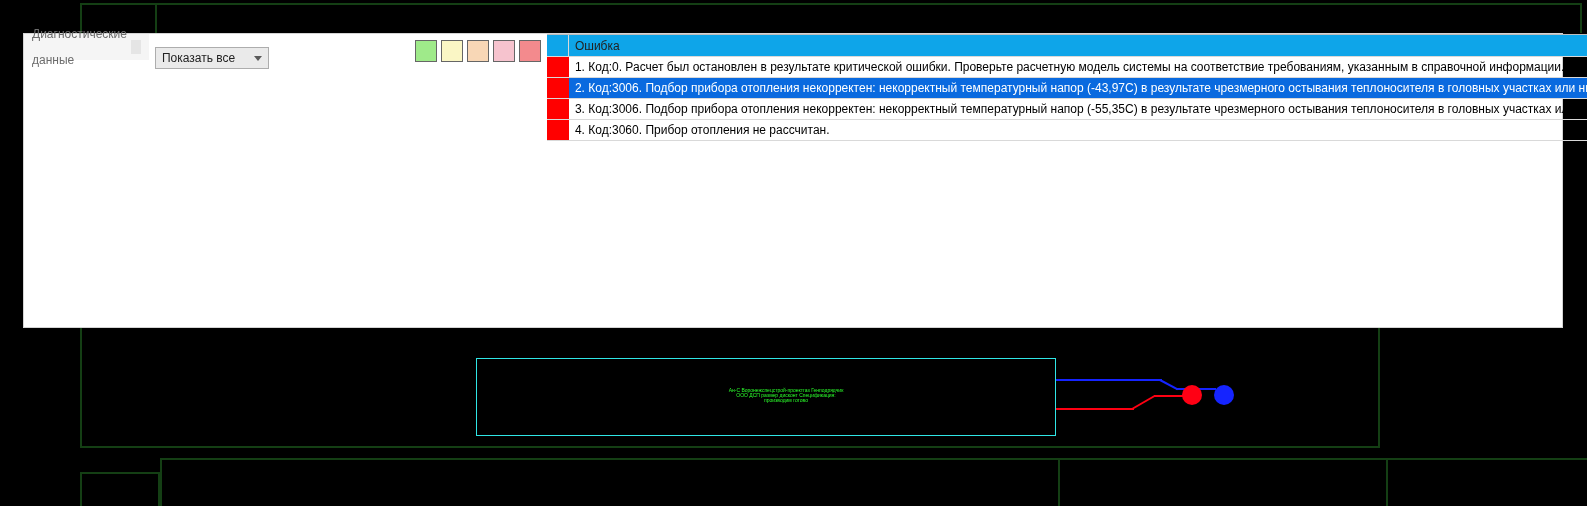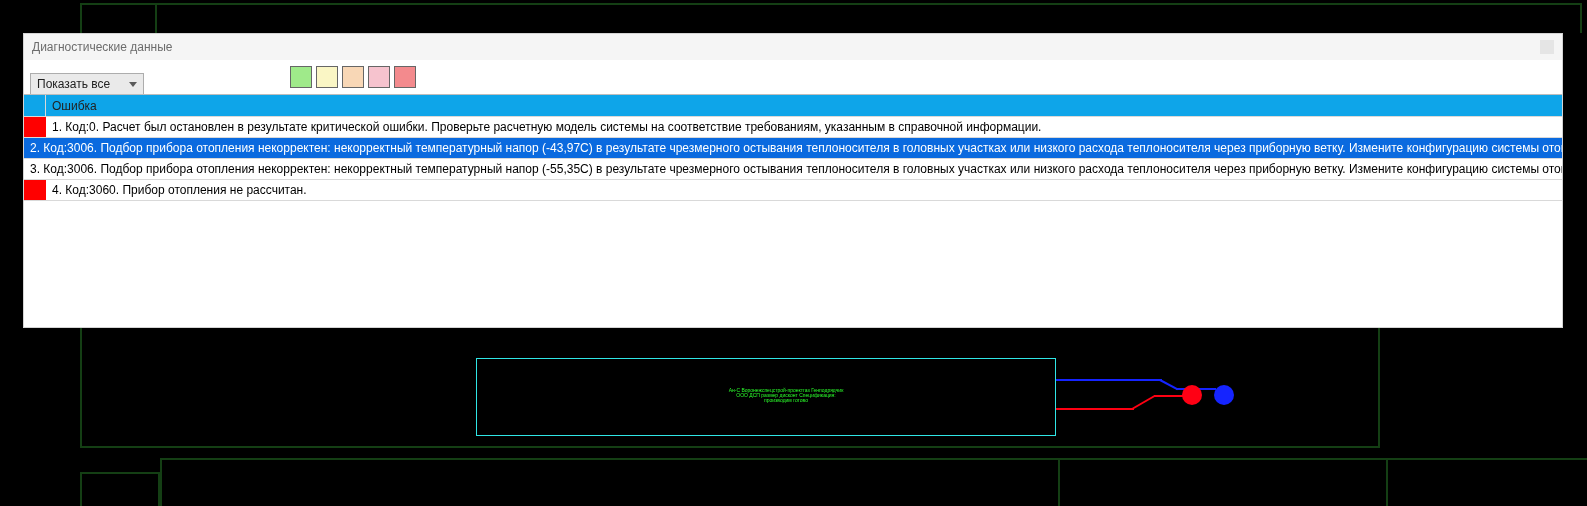--- a/index.html
+++ b/index.html
@@ -20,21 +20,21 @@
   
   .diag-panel {
     position: absolute;
     left: 23px;
     top: 33px;
     width: 1540px;
     height: 295px;
     background: #ffffff;
     border: 1px solid #d4d4d4;
     display: flex;
-    flex-direction: column;
+    flex-direction: row;
   }
   .diag-title {
     height: 26px;
     line-height: 26px;
     padding: 0 8px;
     background: #f5f5f5;
     color: #6d6d6d;
     display: flex;
     align-items: center;
     justify-content: space-between;

